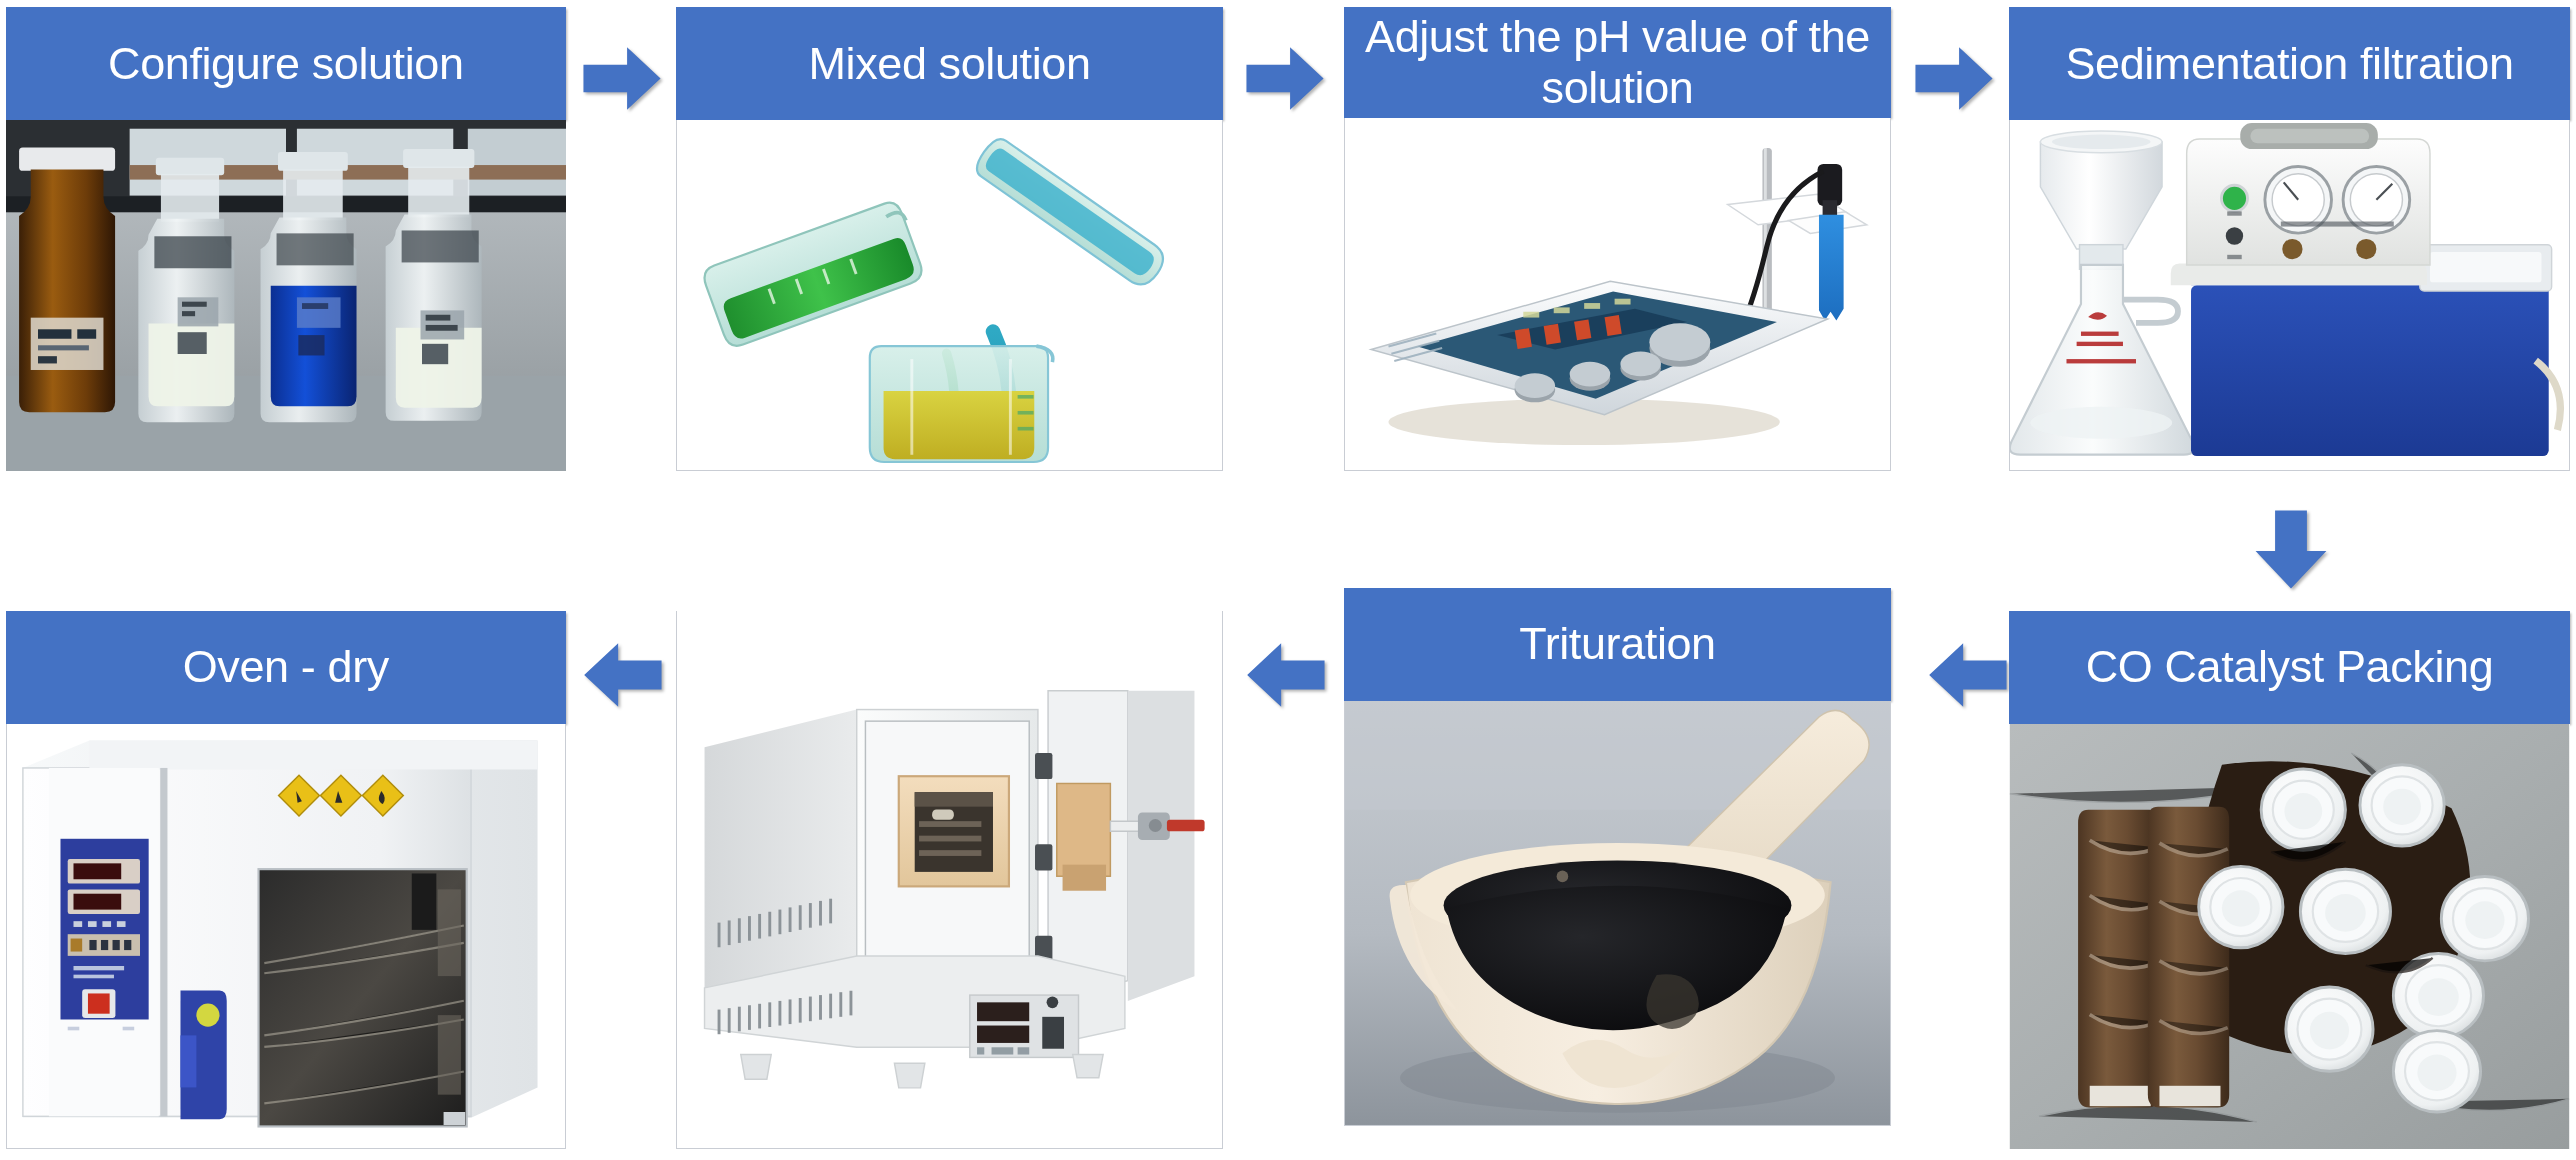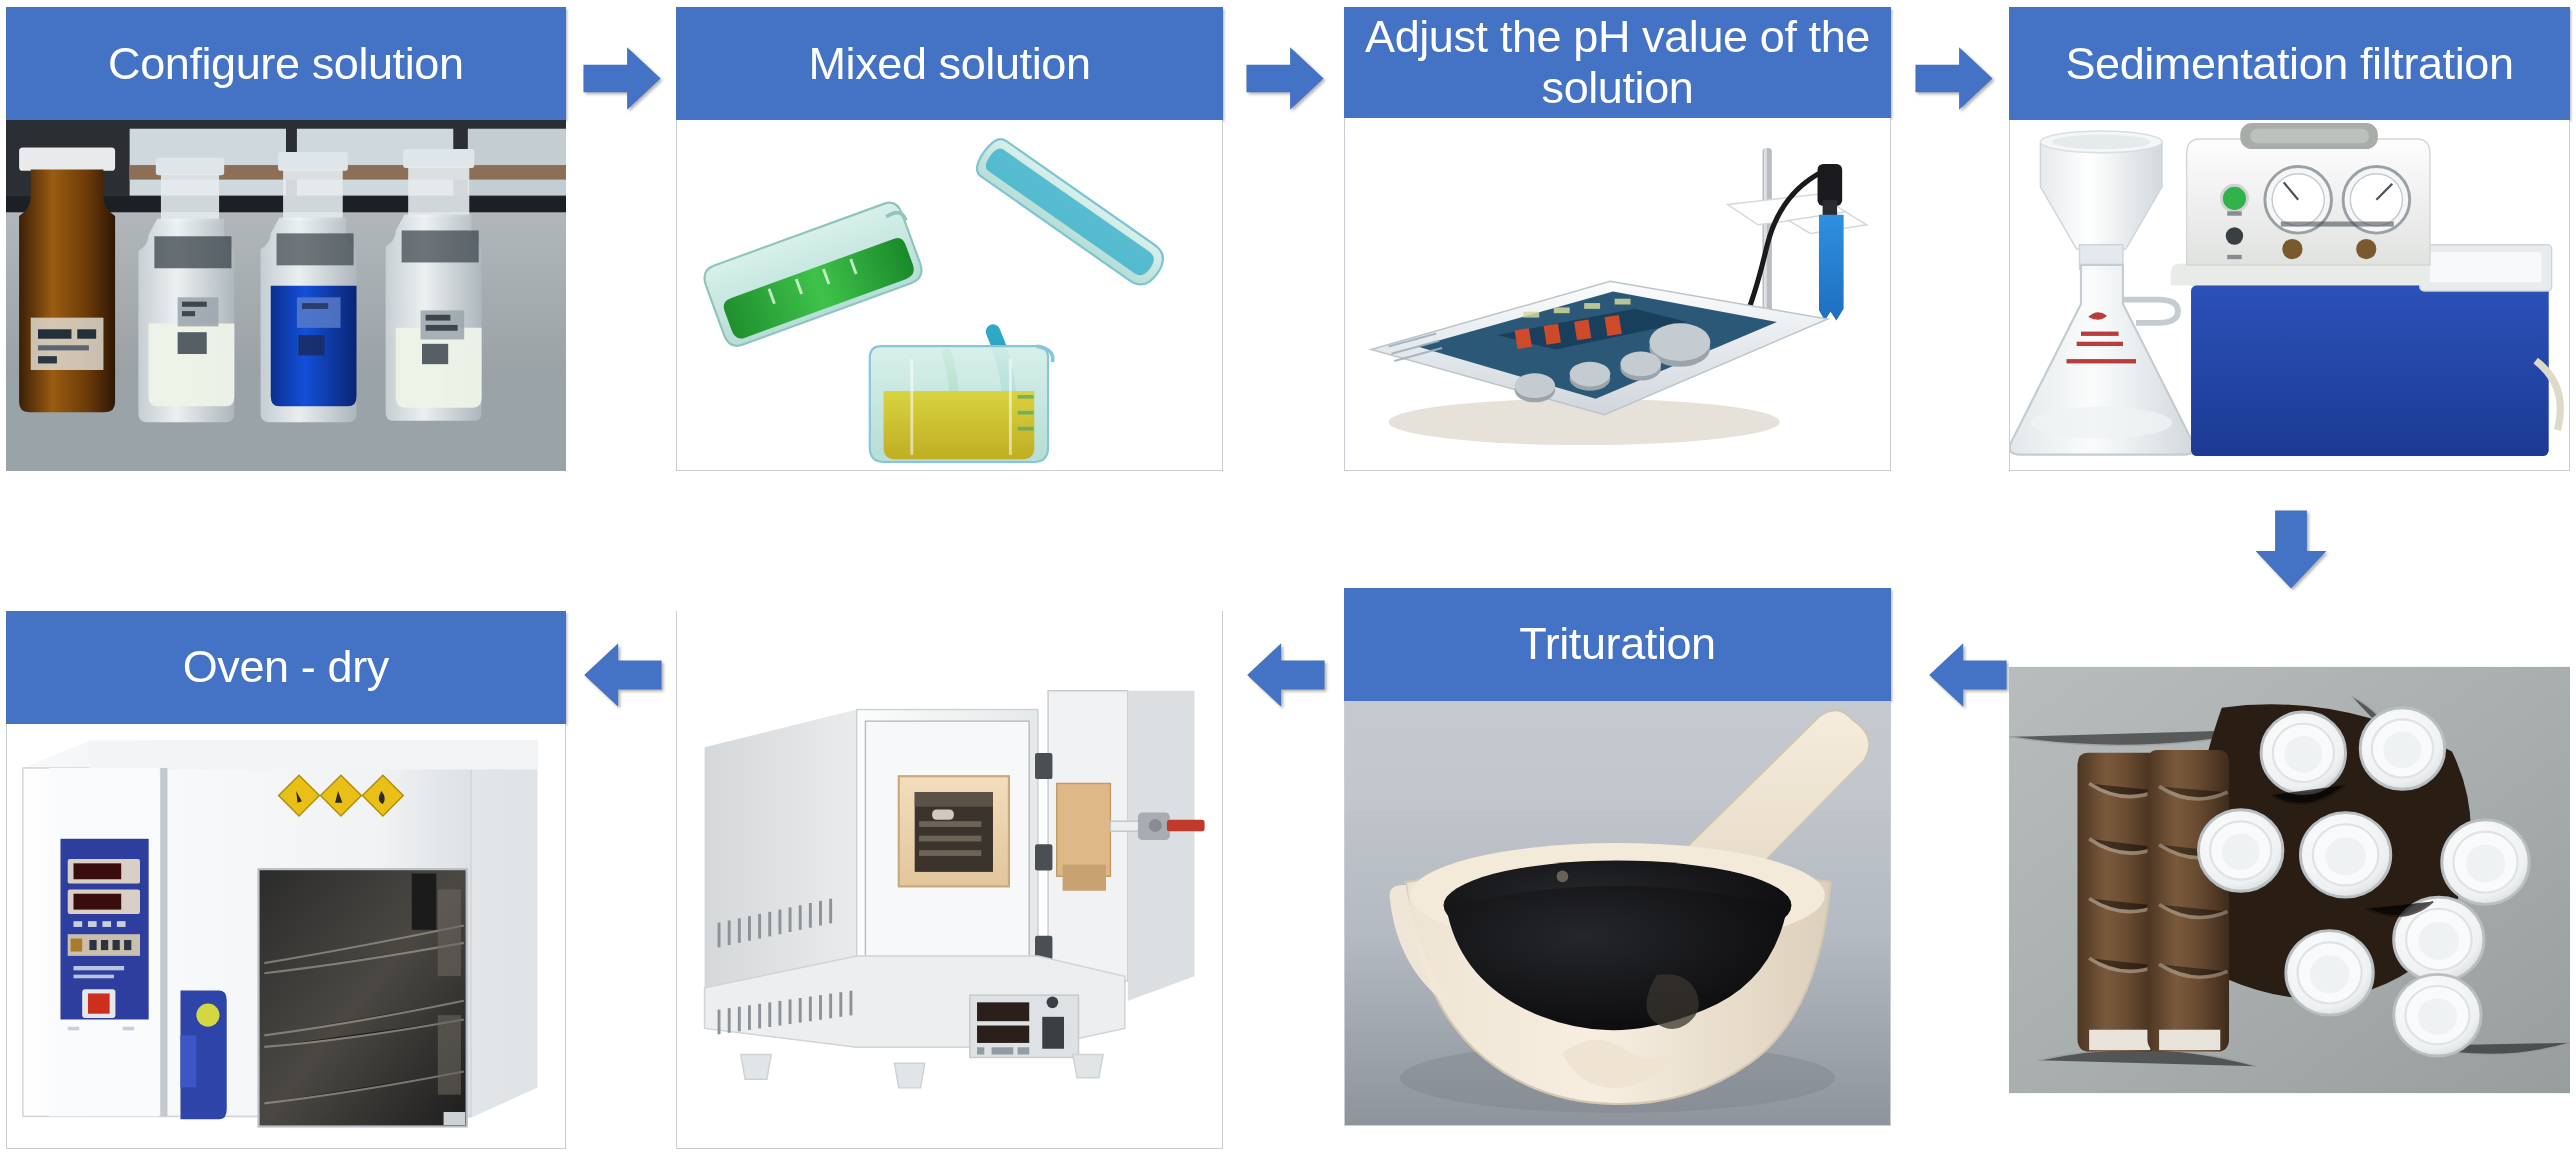--- a/index.html
+++ b/index.html
@@ -636,20 +636,21 @@
     </div>
   </div>
 
   <div class="arrow" id="arrow-7">
     <svg viewBox="0 0 112 96">
       <polygon points="110,28 50,28 50,4 3,48 50,92 50,68 110,68" fill="#4472C4"></polygon>
     </svg>
   </div>
 
   <div class="step" id="step-8">
+    <div class="step-header">CO Catalyst Packing</div>
     <div class="step-body nob">
       <svg viewBox="0 0 770 585">
         <defs>
           <linearGradient id="floorG" x1="0" y1="0" x2="1" y2="1">
             <stop offset="0" stop-color="#b8bcbd"></stop>
               <stop offset=".5" stop-color="#a9aeaf"></stop>
             <stop offset="1" stop-color="#989d9e"></stop>
           </linearGradient>
           <linearGradient id="rollG" x1="0" y1="0" x2="1" y2="0">
             <stop offset="0" stop-color="#4c3522"></stop>

